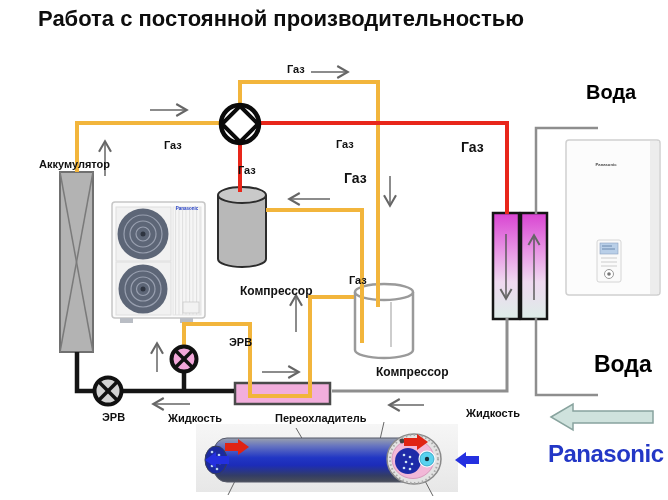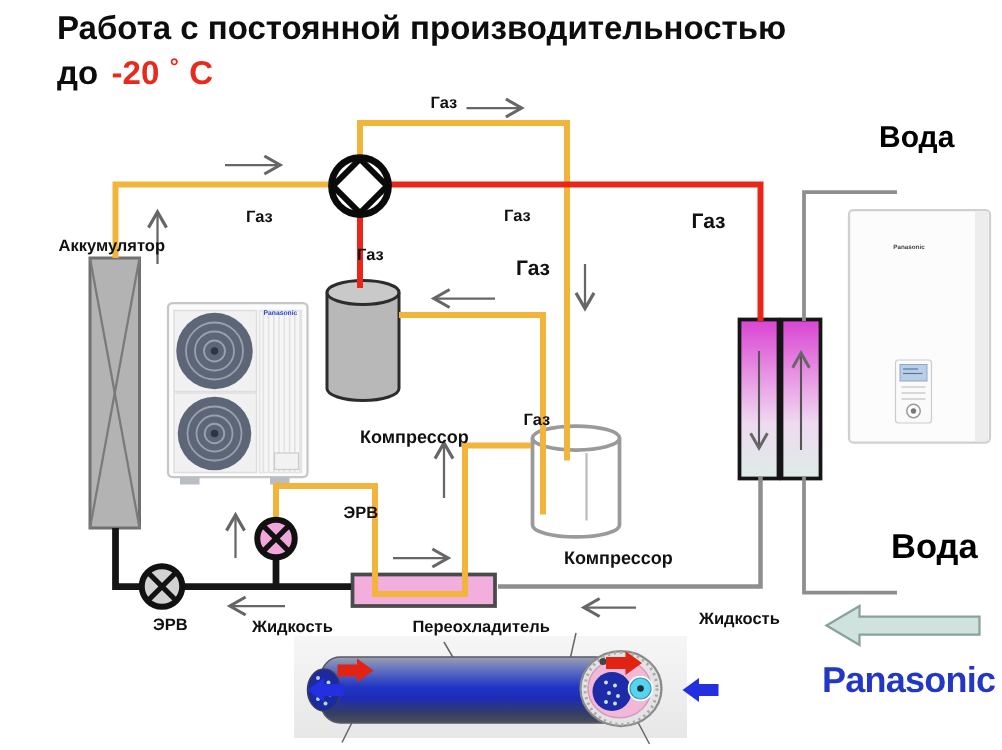--- a/index.html
+++ b/index.html
@@ -1,17 +1,17 @@
 <!DOCTYPE html>
 <html><head>
 <meta charset="utf-8">
 <style>
   html,body{margin:0;padding:0;background:#fff;}
   #stage{position:relative;width:668px;height:500px;background:#fff;overflow:hidden;
-         font-family:"Liberation Sans",sans-serif;}
+         font-family:"Liberation Sans",sans-serif;text-align:center;}
   #diagram-svg{position:absolute;left:0;top:0;}
   .lbl{position:absolute;white-space:nowrap;color:#111;font-weight:700;margin-left:32px;}
   .fs11{font-size:11px;}
   .fs12{font-size:12px;}
   .fs14{font-size:14px;}
   .title{position:absolute;left:38px;top:6px;font-size:22px;font-weight:700;color:#0d0d0d;
          line-height:26px;letter-spacing:0;}
   .title .red{color:#e8291c;}
   .title .deg{font-size:15px;vertical-align:7px;margin:0 7px;}
   .title .pre{margin-right:9px;}
@@ -207,23 +207,20 @@
       <line x1="190" y1="404" x2="154" y2="404" marker-end="url(#ah)"></line>
       <line x1="424" y1="405" x2="390" y2="405" marker-end="url(#ah)"></line>
       <line x1="262" y1="372" x2="298" y2="372" marker-end="url(#ah)"></line>
     </g>
 
     <polygon points="551,417 573,404 573,411 653,411 653,423 573,423 573,430" fill="#cfe2dd" stroke="#88a39e" stroke-width="1.5"></polygon>
   </svg>
 
   <div class="title">
     <div>Работа с постоянной производительностью</div>
-    <div>
-      <span class="pre">до</span><span class="red">-20</span><span class="red deg">°</span><span class="red">С</span>
-    </div>
   </div>
 
   <div class="lbl fs11" style="left:255px;top:63px;">Газ</div>
   <div class="lbl fs11" style="left:132px;top:139px;">Газ</div>
   <div class="lbl fs11" style="left:304px;top:138px;">Газ</div>
   <div class="lbl fs11" style="left:206px;top:164px;">Газ</div>
   <div class="lbl fs14" style="left:312px;top:170px;">Газ</div>
   <div class="lbl fs14" style="left:429px;top:139px;">Газ</div>
   <div class="lbl fs11" style="left:317px;top:274px;">Газ</div>
 

